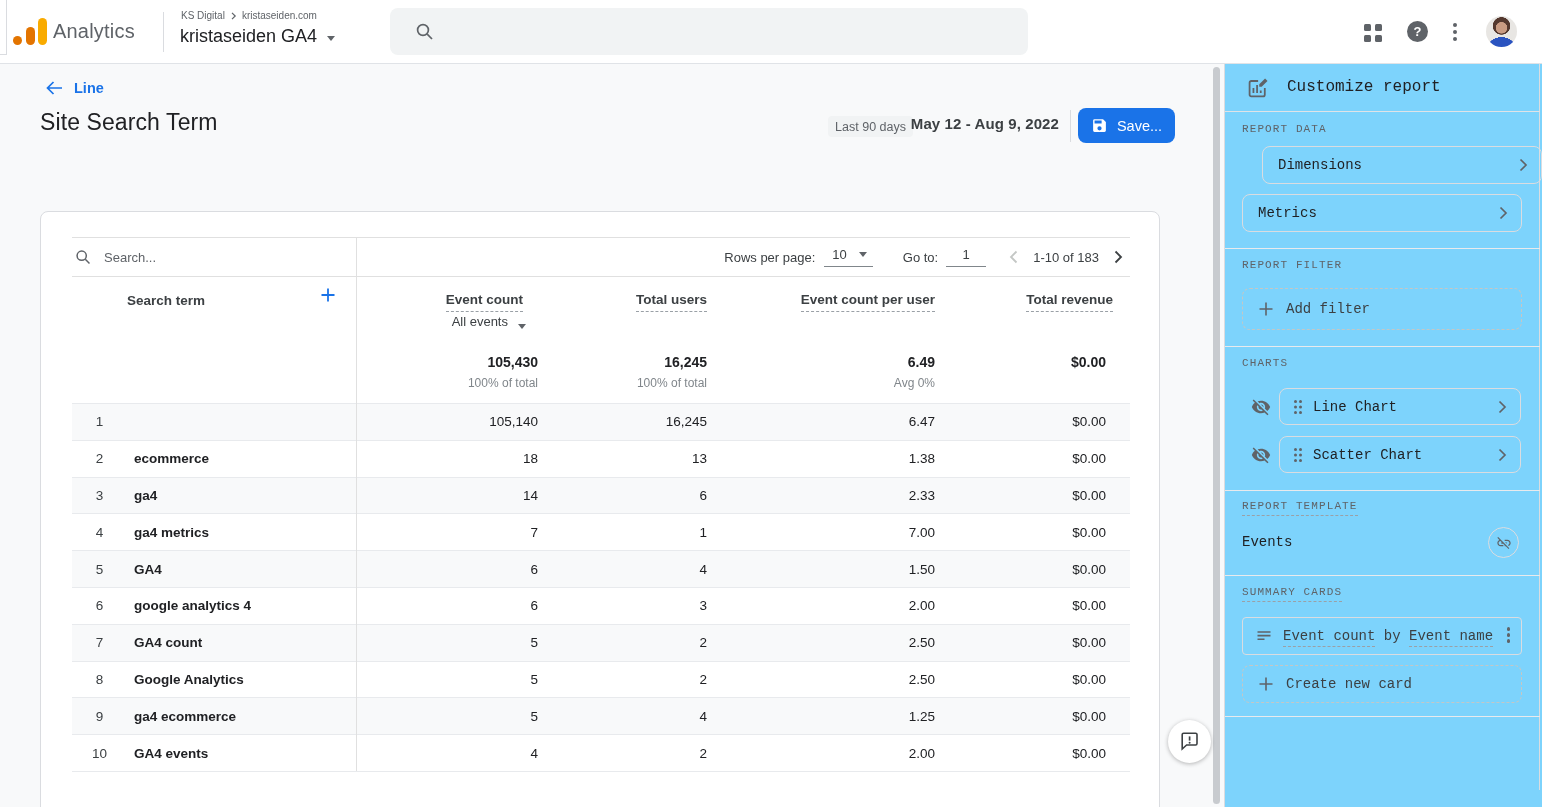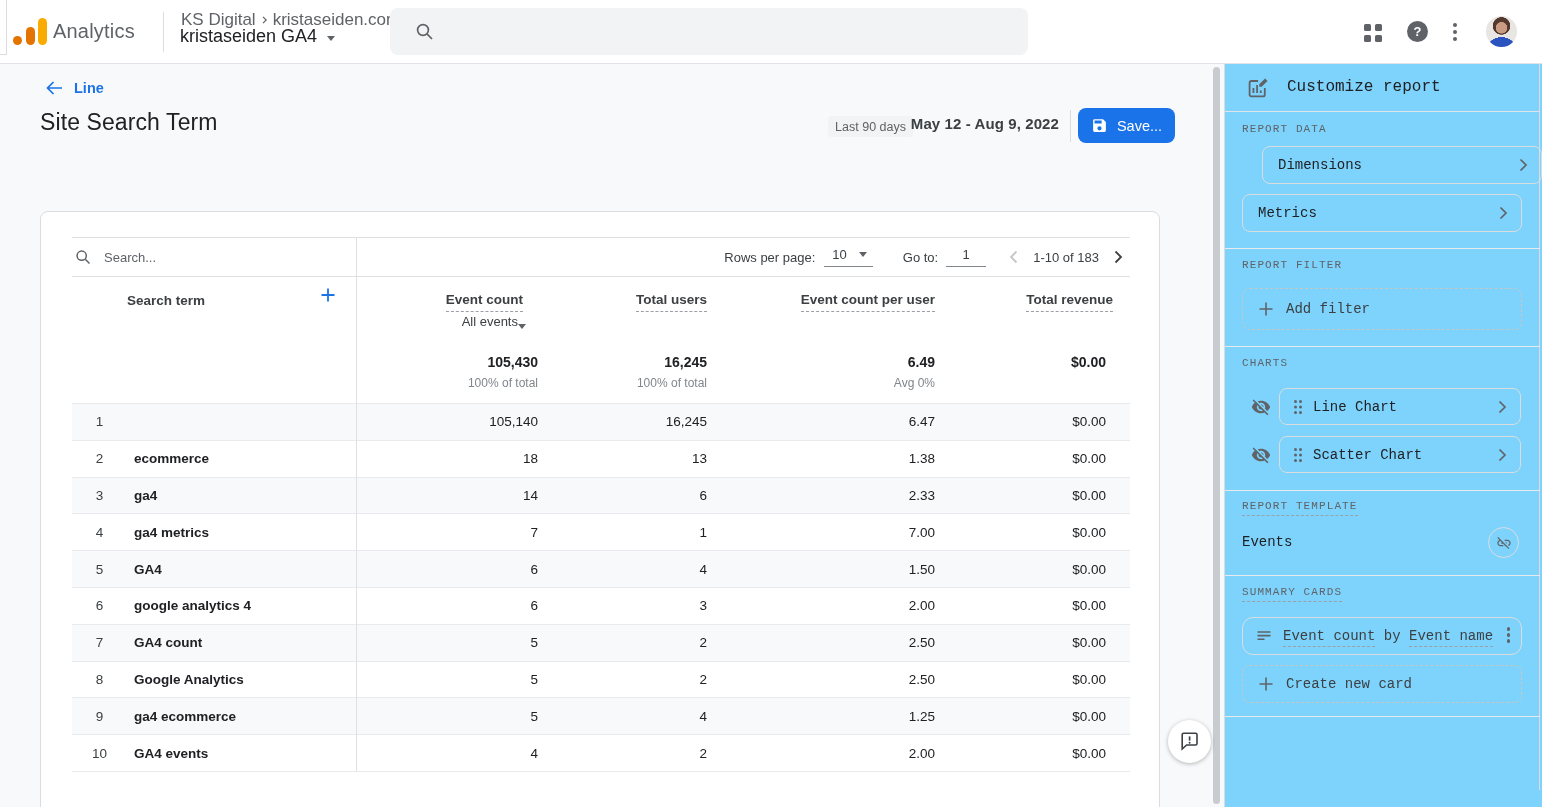--- a/index.html
+++ b/index.html
@@ -10,21 +10,21 @@
   
   .topbar { position:absolute; left:0; top:0; width:1542px; height:64px; background:#fff; border-bottom:1px solid #e0e3e7; z-index:5; }
   .nav-stub { position:absolute; left:0; top:0; width:7px; height:55px; background:#fff; border-right:1px solid #dadce0; border-bottom:1px solid #dadce0; }
   .nav-stub-gray { position:absolute; left:0; top:56px; width:7px; height:8px; background:#f8f9fa; }
   .ga-logo { position:absolute; left:13px; top:18px; width:34px; height:27px; }
   .ga-logo .dot { position:absolute; left:0; bottom:0; width:9px; height:9px; border-radius:50%; background:#e37400; }
   .ga-logo .bar-mid { position:absolute; left:12.5px; bottom:0; width:9px; height:18px; border-radius:4.5px; background:#e37400; }
   .ga-logo .bar-tall { position:absolute; left:25px; bottom:0; width:9px; height:27px; border-radius:4.5px; background:#f9ab00; }
   .product-name { position:absolute; left:53px; top:20px; font-size:20px; color:#5f6368; letter-spacing:.2px; }
   .tb-vdiv { position:absolute; left:163px; top:12px; width:1px; height:40px; background:#dadce0; }
-  .crumbs { position:absolute; left:181px; top:10px; font-size:17px; color:#5f6368; display:flex; align-items:center; gap:5px; }
+  .crumbs { position:absolute; left:181px; top:10px; font-size:10px; color:#5f6368; display:flex; align-items:center; gap:5px; }
   .prop-row { position:absolute; left:180px; top:26px; display:flex; align-items:center; }
   .prop-name { font-size:18px; color:#202124; }
   .caret-down { width:0; height:0; border-left:4.5px solid transparent; border-right:4.5px solid transparent; border-top:5px solid #5f6368; display:inline-block; }
   .prop-row .caret-down { margin-left:10px; margin-top:3px; }
   .searchbar { position:absolute; left:390px; top:8px; width:638px; height:47px; background:#f1f3f4; border-radius:8px; display:flex; align-items:center; }
   .searchbar .mag { margin-left:25px; }
   .searchbar .ph { margin-left:16px; font-size:15px; color:#5f6368; }
   .tb-icons { }
   .grid-icon { position:absolute; left:1364px; top:24px; width:18px; height:18px; display:grid; grid-template-columns:7px 7px; grid-template-rows:7px 7px; gap:4px; }
   .grid-icon span { background:#5f6368; border-radius:1.5px; }
@@ -67,21 +67,21 @@
 
   .thead { position:absolute; left:31px; top:65px; width:1058px; height:70px; font-size:13.5px; color:#3c4043; }
   .h-dim { position:absolute; left:55px; top:16px; font-weight:bold; }
   .h-plus { position:absolute; left:248px; top:10px; }
   .h-cell { position:absolute; top:15px; font-weight:bold; }
   .h-cell .lbl { border-bottom:1px dashed #9aa0a6; padding-bottom:4px; display:inline-block; }
   .h-ec { right:607px; }
   .h-tu { right:423px; }
   .h-epu { right:195px; }
   .h-tr { right:17px; }
-  .h-allev { position:absolute; right:604px; top:37px; display:flex; align-items:flex-end; font-size:13px; color:#3c4043; font-weight:normal; }
+  .h-allev { position:absolute; right:604px; top:37px; display:flex; align-items:flex-end; gap:10px; font-size:13px; color:#3c4043; font-weight:normal; }
 
   .totals { position:absolute; left:31px; top:135px; width:1058px; height:56px; }
   .t-val { position:absolute; top:7px; font-size:14px; font-weight:bold; color:#202124; }
   .t-sub { position:absolute; top:29px; font-size:12px; color:#80868b; }
   .tv-ec { right:592px; } .ts-ec { right:592px; }
   .tv-tu { right:423px; } .ts-tu { right:423px; }
   .tv-epu { right:195px; } .ts-epu { right:195px; }
   .tv-tr { right:24px; }
 
   .tbody { position:absolute; left:31px; top:191px; width:1058px; border-top:1px solid #e8eaed; }
@@ -111,21 +111,21 @@
   .p-divider { position:absolute; left:0; width:315px; height:1px; background:#e8eaed; }
   .dashed-btn { position:absolute; left:17px; width:280px; height:42px; border:1px dashed #c4c7c5; border-radius:8px; display:flex; align-items:center; color:#3c4043; }
   .dashed-btn .plus { margin-left:15px; margin-right:12px; display:flex; }
   .chart-row { position:absolute; left:0; width:318px; }
   .chart-row .eye { position:absolute; left:26px; top:50%; transform:translateY(-50%); display:flex; }
   .chart-box { position:absolute; left:54px; top:0; width:242px; height:37px; border:1px solid #dadce0; border-radius:8px; display:flex; align-items:center; }
   .chart-box .drag { margin-left:13px; margin-right:10px; display:flex; }
   .chart-box .chev { position:absolute; right:12px; top:50%; transform:translateY(-50%); display:flex; }
   .tpl-value { position:absolute; left:17px; top:470px; font-size:14px; color:#202124; }
   .unlink-btn { position:absolute; left:263px; top:463px; width:31px; height:31px; border:1px solid #dadce0; border-radius:50%; display:flex; align-items:center; justify-content:center; }
-  .sum-card { position:absolute; left:17px; top:553px; width:280px; height:38px; border:1px solid #dadce0; border-radius:11px; display:flex; align-items:center; color:#3c4043; }
+  .sum-card { position:absolute; left:17px; top:553px; width:280px; height:38px; border:1px solid #dadce0; border-radius:4px; display:flex; align-items:center; color:#3c4043; }
   .sum-card .sic { margin-left:12px; margin-right:10px; display:flex; }
   .sum-card .u { border-bottom:1px dashed #9aa0a6; padding-bottom:2px; }
   .kebab-s { position:absolute; right:11px; top:9px; }
   .kebab-s i { width:3.5px; height:3.5px; margin-bottom:2.5px; }
 </style>
 </head>
 <body>
 
 <div id="app">
 

